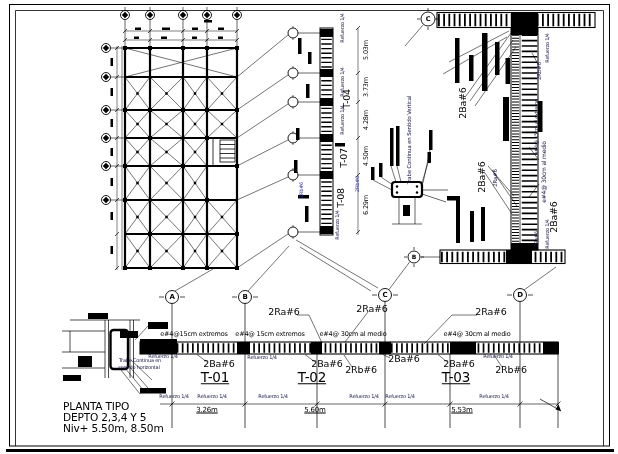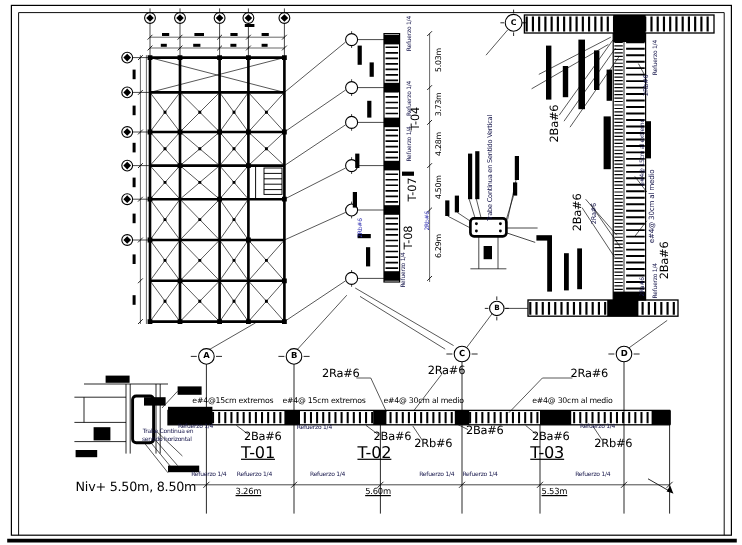--- a/index.html
+++ b/index.html
@@ -300,16 +300,18 @@
 <span class="lbl rot s9" style="left:482px;top:177px">2Ba#6</span>
 <span class="lbl rot s55" style="left:496px;top:178px">2Ra#6</span>
 <span class="lbl rot s9" style="left:554px;top:217px">2Ba#6</span>
 <span class="lbl rot s5" style="left:547px;top:234px">Refuerzo 1/4</span>
 <span class="lbl rot s5" style="left:536px;top:239px">2Ra#6</span>
 
 <span class="lbl s5" style="left:140px;top:360px">Trabe Continua en</span>
 <span class="lbl s5" style="left:139px;top:367px">sentido horizontal</span>
 
 <div id="titleblock">
+  <span>PLANTA TIPO</span>
+  <span>DEPTO 2,3,4 Y 5</span>
   <span>Niv+ 5.50m, 8.50m</span>
 </div>
 
 </div>
 
 </body></html>

